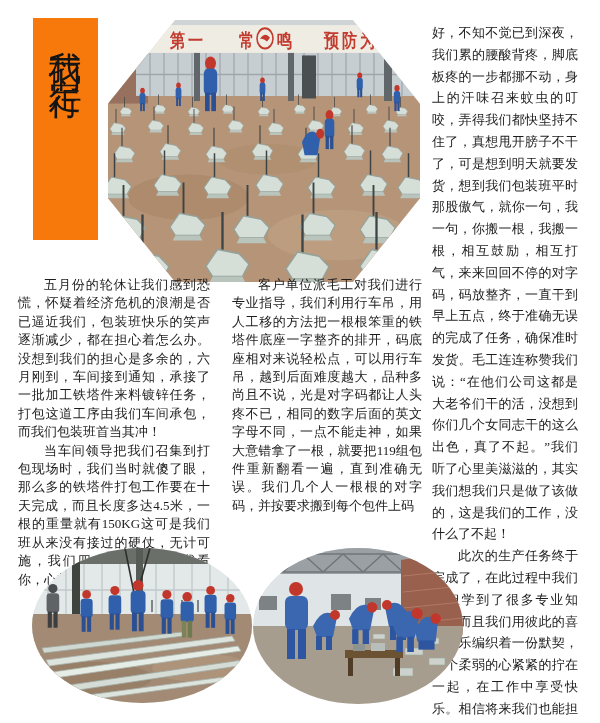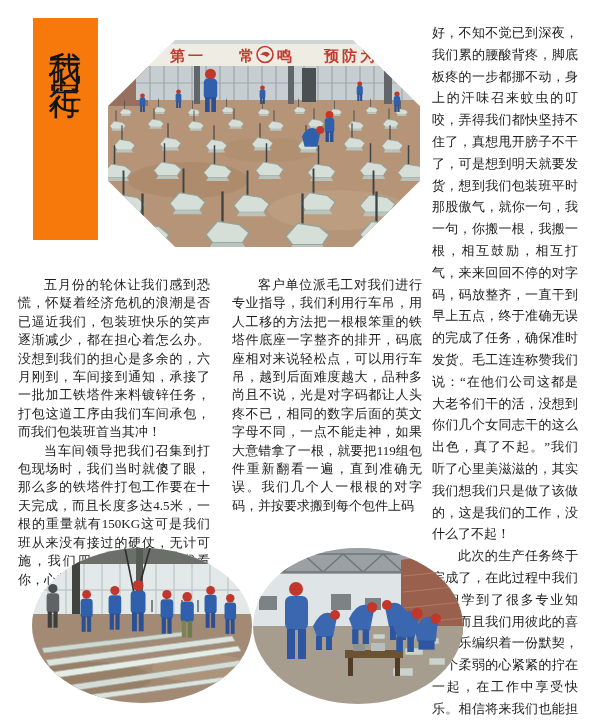--- a/index.html
+++ b/index.html
@@ -12,21 +12,21 @@
     position:absolute;left:33px;top:18px;width:65px;height:222px;
     background:#F8790B;display:flex;justify-content:center;align-items:flex-start;
   }
   .title-banner .vtext{
     writing-mode:vertical-rl;text-orientation:upright;
     font-size:33px;letter-spacing:9px;padding-top:7px;color:#141414;
     font-family:"DejaVu Serif","Liberation Serif",serif;line-height:1;
   }
   
   .photo-top{
-    position:absolute;left:108px;top:40px;width:312px;height:207px;
+    position:absolute;left:108px;top:20px;width:312px;height:262px;
     clip-path:polygon(21.5% 0,78.5% 0,100% 32%,100% 68%,78.5% 100%,21.5% 100%,0 68%,0 32%);
   }
   .photo-ellipse{position:absolute;border-radius:50%;overflow:hidden;}
   .photo-bl{left:32px;top:548px;width:220px;height:155px;}
   .photo-br{left:253px;top:548px;width:210px;height:156px;}
   .photo-top svg,.photo-ellipse svg{display:block;width:100%;height:100%;}
   
   .col{position:absolute;text-align:justify;}
   .col p{margin:0;}
   .col .indent{text-indent:2em;}

